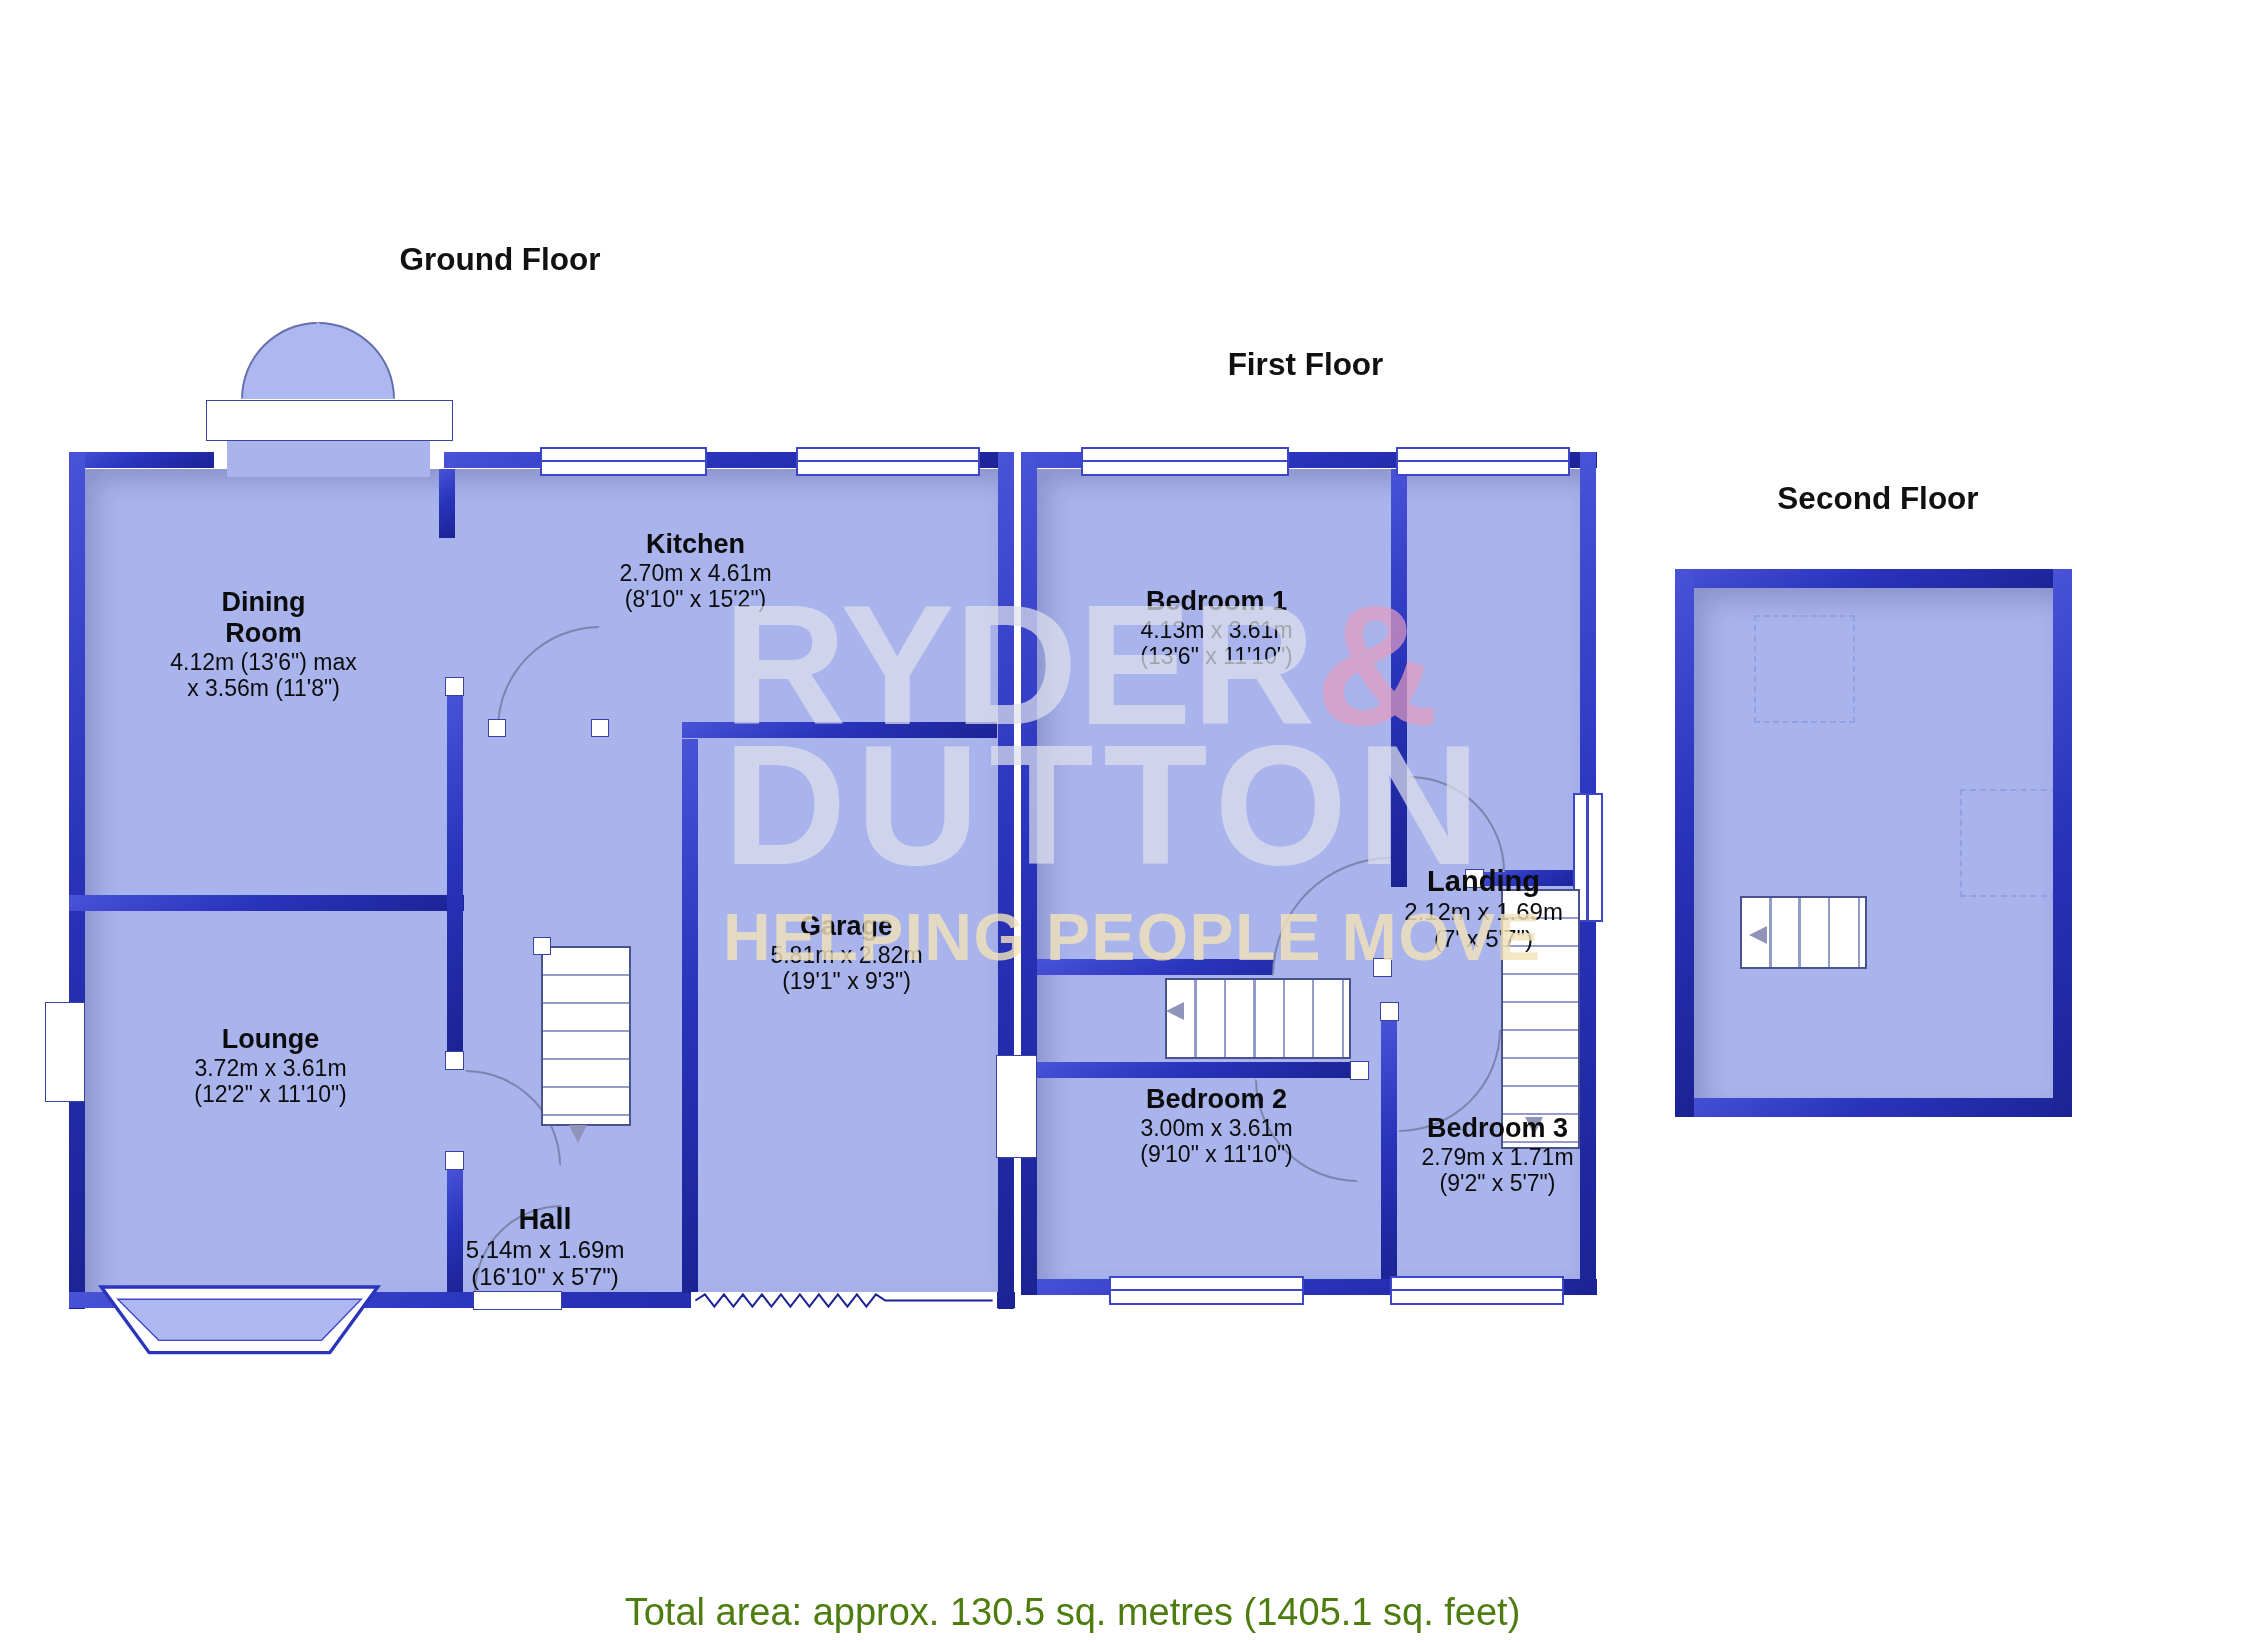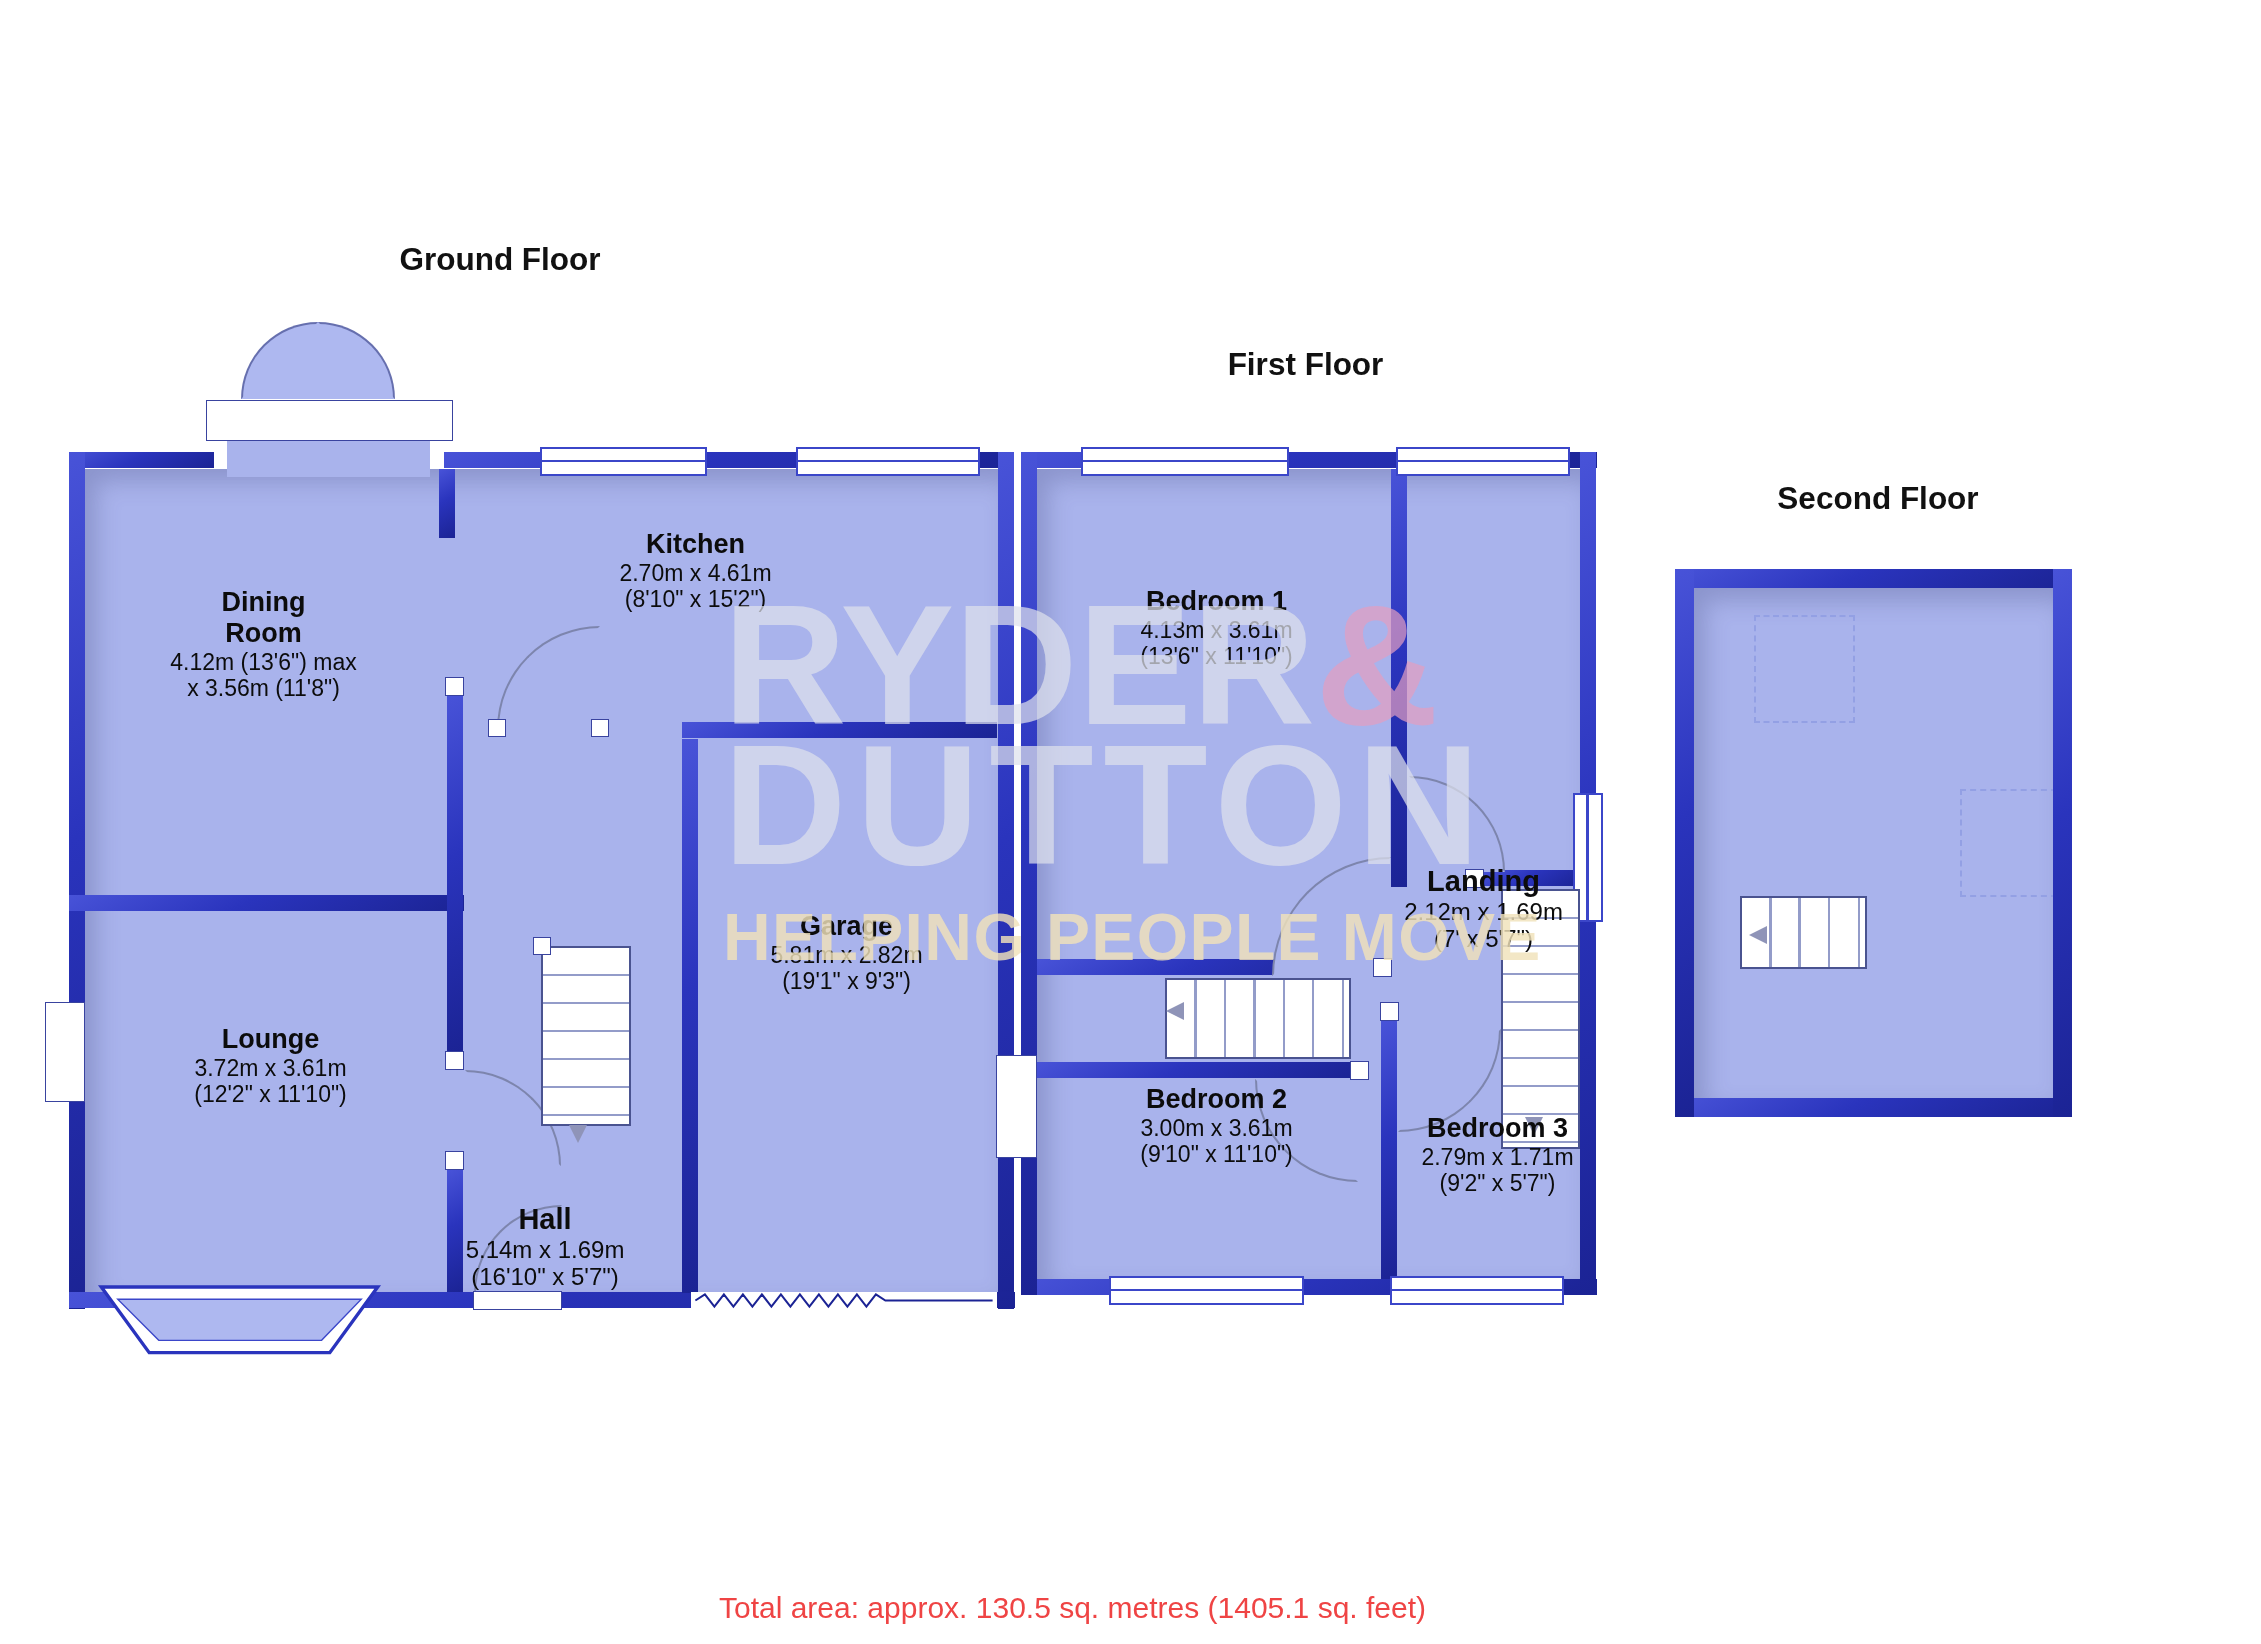--- a/index.html
+++ b/index.html
@@ -26,21 +26,21 @@
   .stairs.ht{background-image:repeating-linear-gradient(to bottom,transparent 0 26px,#939cc9 26px 28px);}
   .stairs.vt{background-image:repeating-linear-gradient(to right,transparent 0 27px,#939cc9 27px 29.5px);}
   .dashed{position:absolute;border:2.1px dashed #93a0e4;box-sizing:border-box;z-index:2;}
   .tri{position:absolute;width:0;height:0;z-index:7;}
   .floor-title{position:absolute;font-weight:bold;font-size:31.5px;color:#111;text-align:center;z-index:10;}
   .room-label{position:absolute;text-align:center;color:#0c0c0c;z-index:10;line-height:1.14;}
   .room-name{font-weight:bold;font-size:27px;}
   .room-dims{font-size:23px;}
   .sm .room-name{font-size:29px;}
   .sm .room-dims{font-size:24px;}
-  .footer-text{position:absolute;font-size:30px;color:#ef4444;text-align:center;z-index:10;}
+  .footer-text{position:absolute;font-size:38px;color:#4d7c0f;text-align:center;z-index:10;}
   .watermark{position:absolute;left:723px;top:595px;width:767px;z-index:20;pointer-events:none;
              font-weight:bold;line-height:140px;white-space:nowrap;}
   .wm-line{font-size:171px;color:rgba(222,225,236,0.72);}
   .wm-amp{color:rgba(228,158,192,0.70);}
   .wm-tag{font-size:66px;letter-spacing:1.4px;color:rgba(240,226,185,0.82);line-height:66px;margin-top:29px;}
 </style>
 </head>
 <body>
 
 <div id="page">

